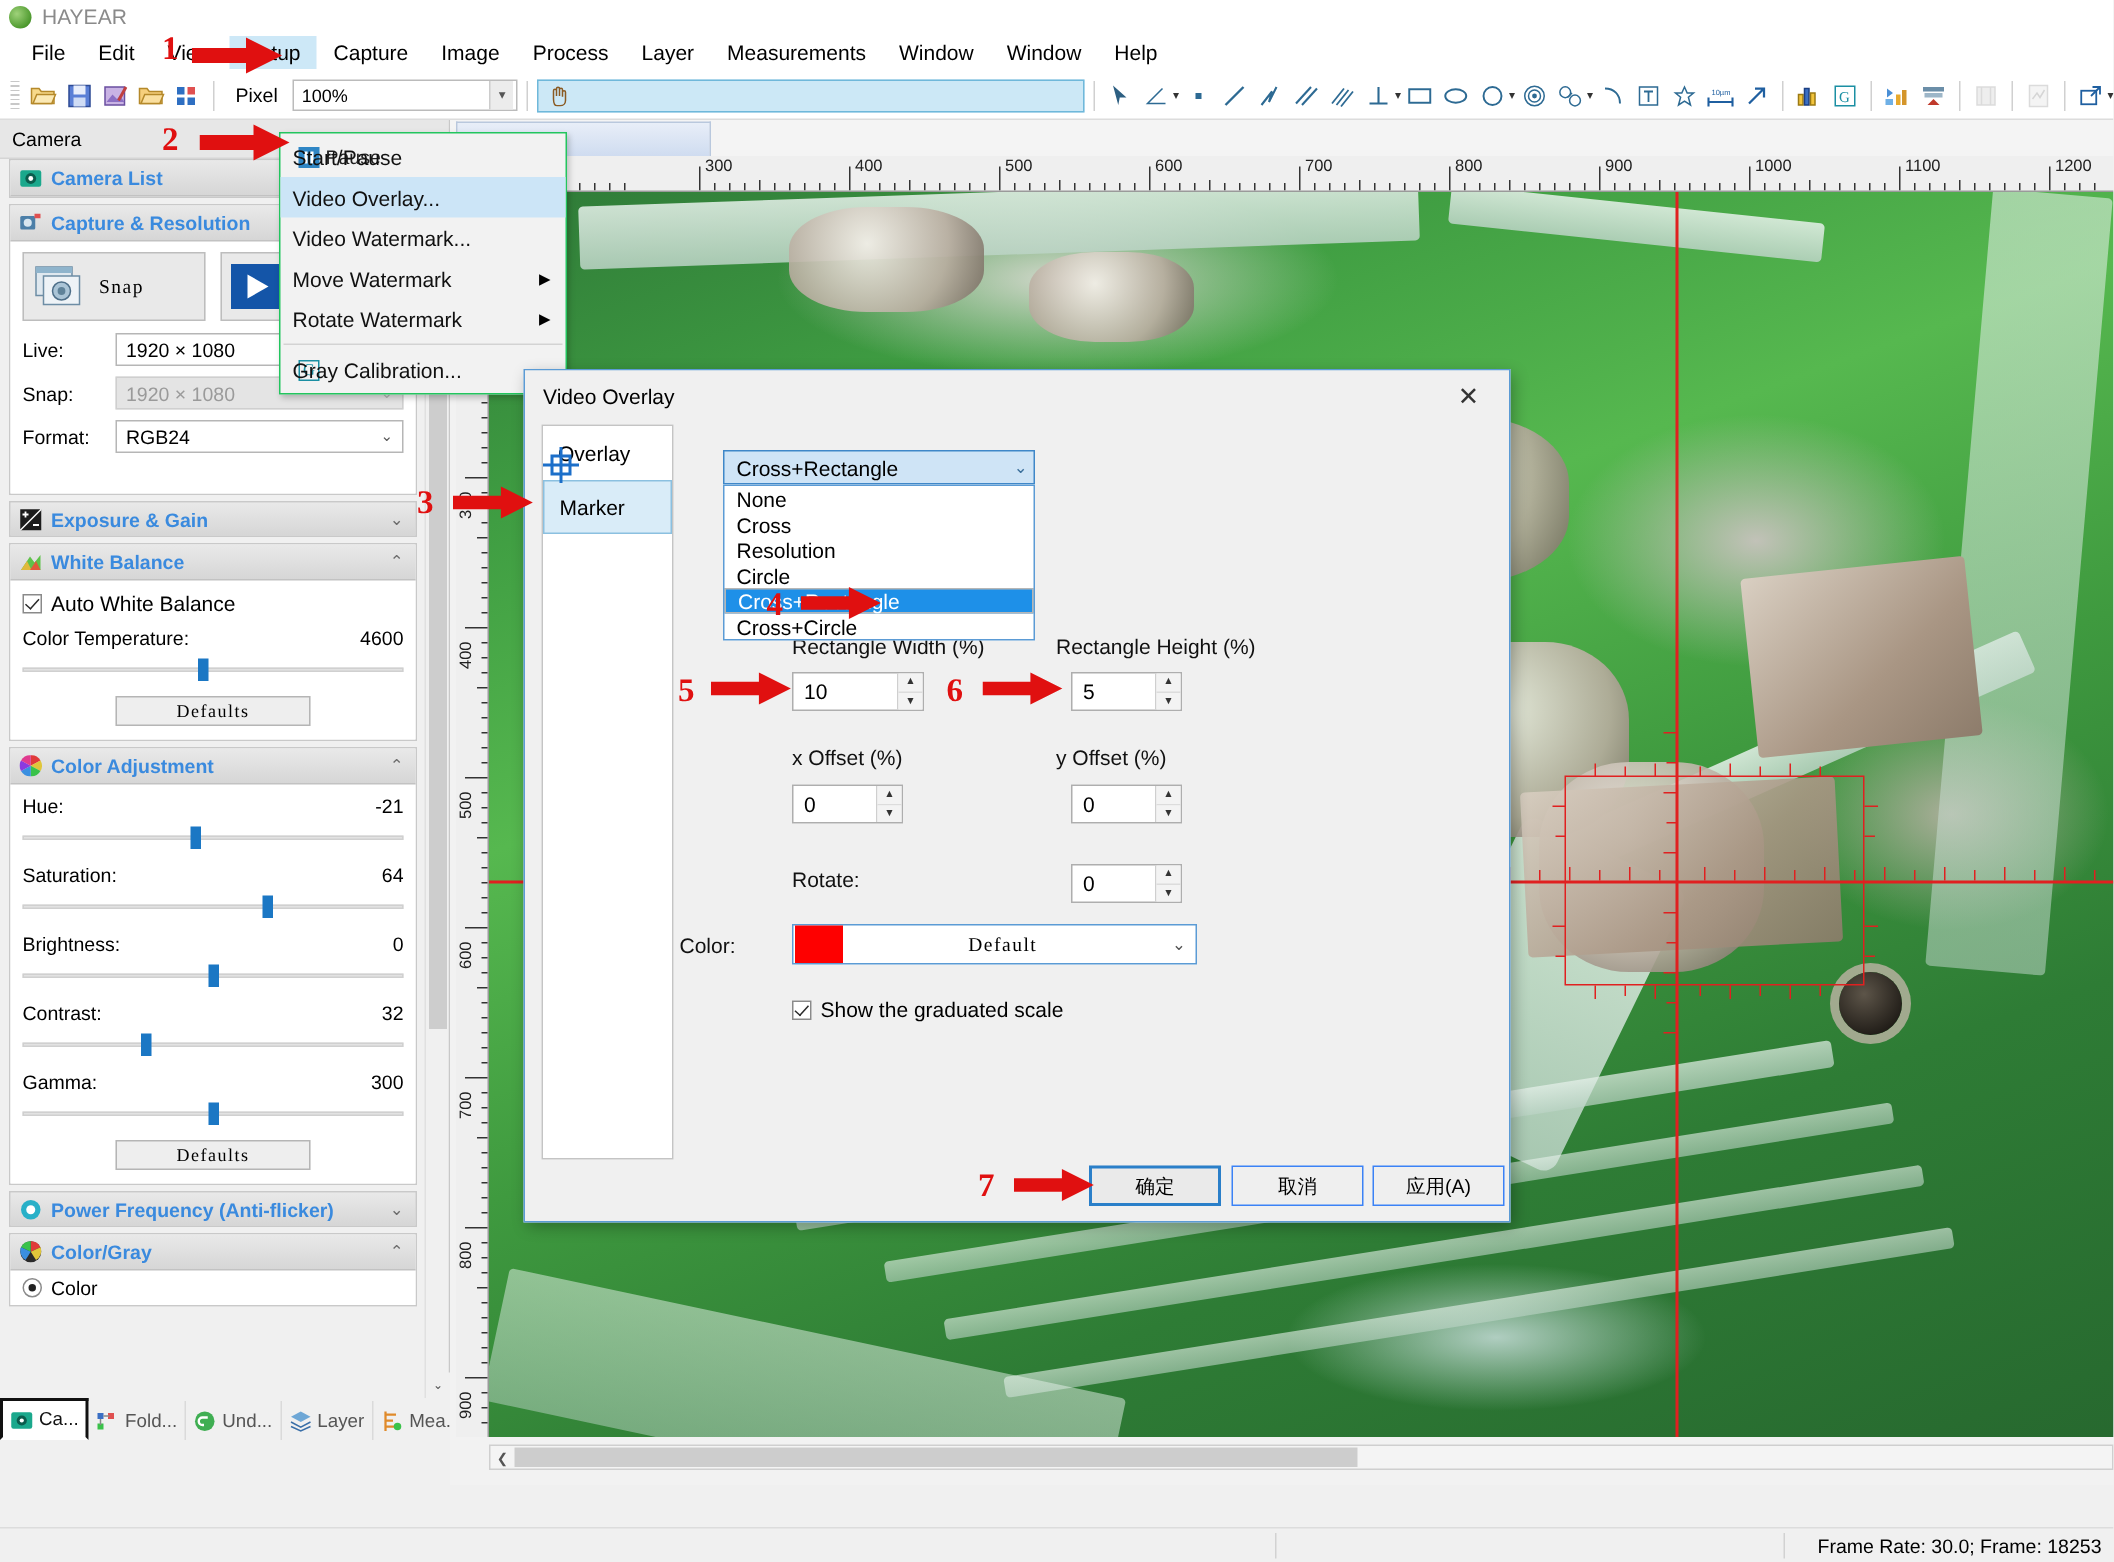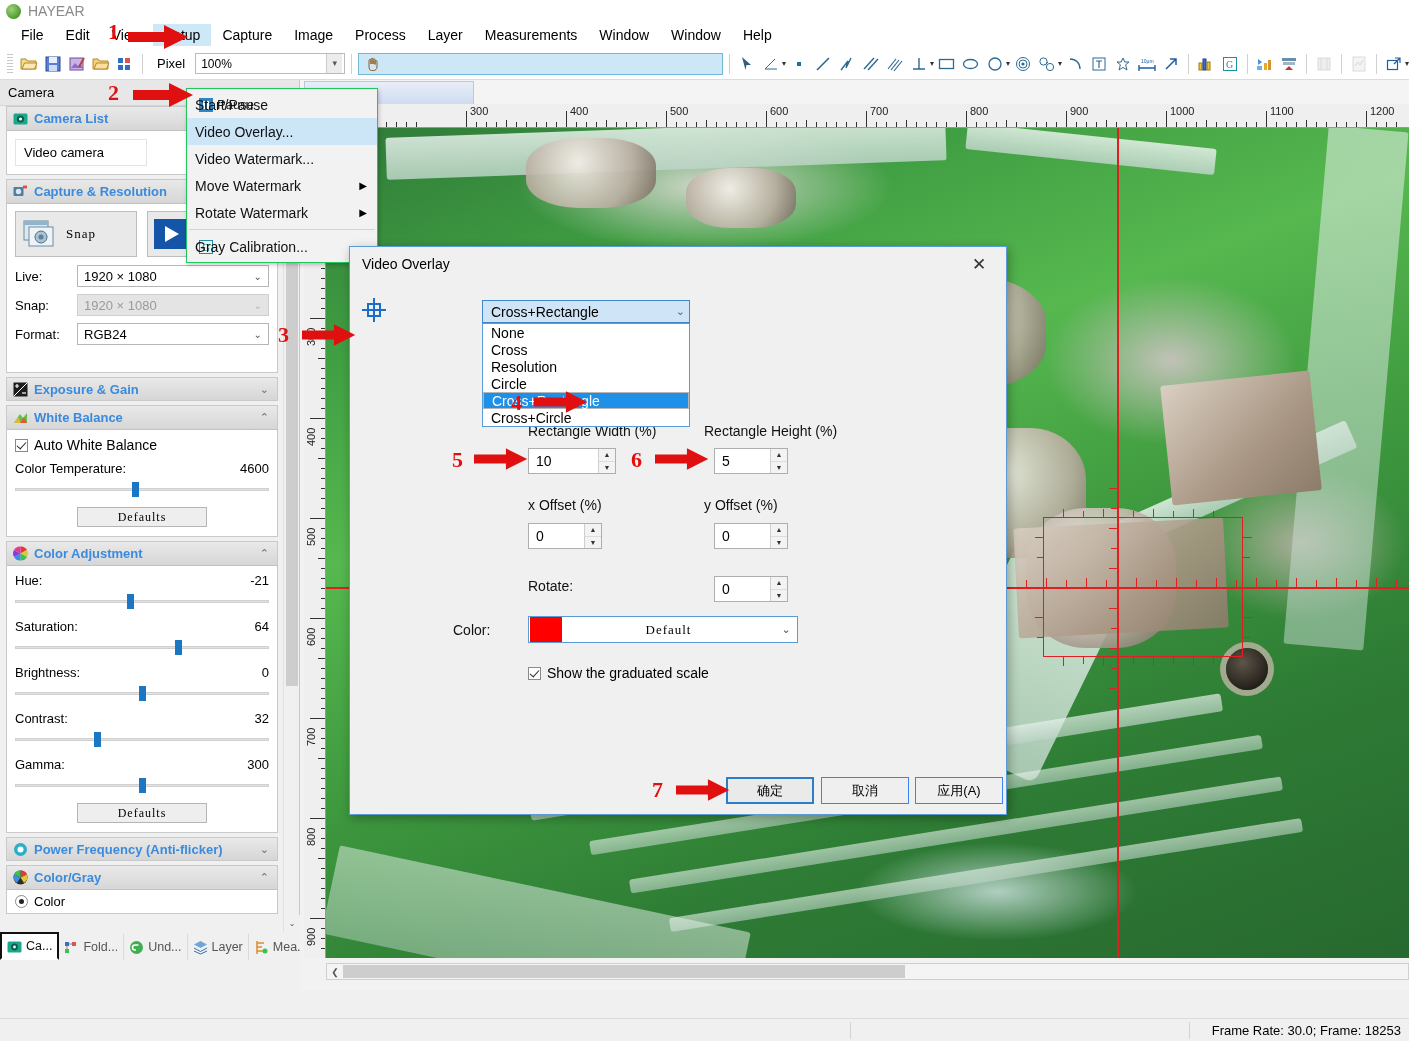--- a/index.html
+++ b/index.html
@@ -611,23 +611,20 @@
       <div class="grp">
         <div class="grp-head">
           <span class="gi">
             <svg width="15" height="15" viewBox="0 0 15 15">
                 <rect x="0.5" y="2.5" width="14" height="11" rx="1.5" fill="#1aa88c"></rect>
                 <circle cx="7.5" cy="8" r="3.6" fill="#0b5d4d"></circle>
                 <circle cx="7.5" cy="8" r="1.6" fill="#fff"></circle>
               </svg>
           </span>
           <span class="grp-title">Camera List</span>
-        </div>
-        <div class="grp-body" style="padding:8px">
-          <div class="cam-item">Video camera</div>
         </div>
       </div>
 
       <div class="grp">
         <div class="grp-head">
           <span class="gi">
             <svg width="15" height="15" viewBox="0 0 15 15">
                 <rect x="0.5" y="3" width="10" height="9" rx="1" fill="#4c7fa8"></rect>
                 <circle cx="5.5" cy="7.5" r="2.7" fill="#d8e6f0"></circle>
                 <rect x="10" y="1.5" width="4" height="3" fill="#e05050"></rect>
@@ -1244,20 +1241,28 @@
       <span class="lbl">Gray Calibration...</span>
     </div>
   </div>
 
   <div class="dialog">
     <div class="dlg-title">
       <span>Video Overlay</span>
       <span class="dlg-close">✕</span>
     </div>
 
+    <div class="dlg-sidelist">
+      <div class="side-item">
+        <span>Overlay</span>
+      </div>
+      <div class="side-item sel">
+        <span>Marker</span>
+      </div>
+    </div>
   </div>
 
   <div class="xh" style="z-index:72">
     <svg width="28" height="28" viewBox="0 0 28 28">
       <line x1="14" y1="2" x2="14" y2="26" stroke="#1c6fc9" stroke-width="2"></line>
       <line x1="2" y1="14" x2="26" y2="14" stroke="#1c6fc9" stroke-width="2"></line>
       <rect x="8" y="8" width="12" height="12" fill="none" stroke="#1c6fc9" stroke-width="2"></rect>
     </svg>
   </div>
 

